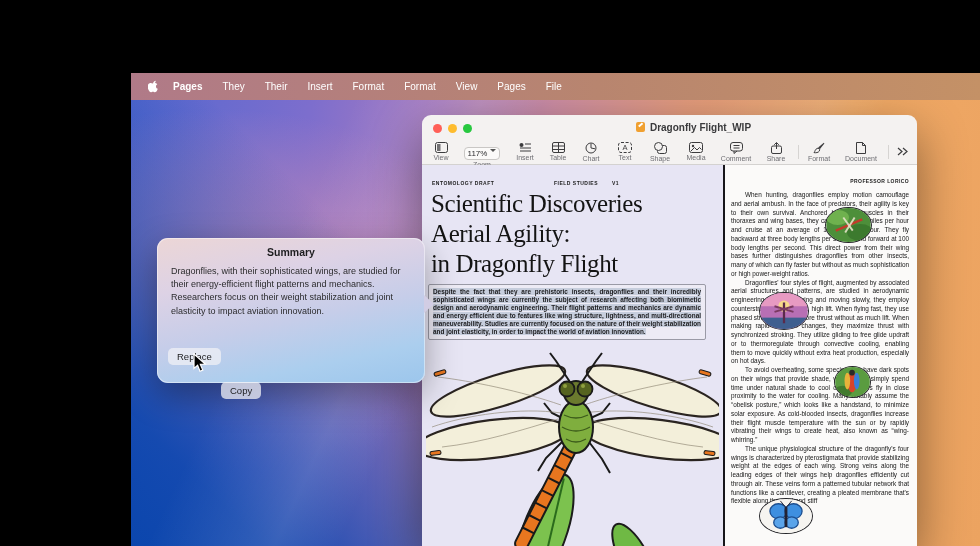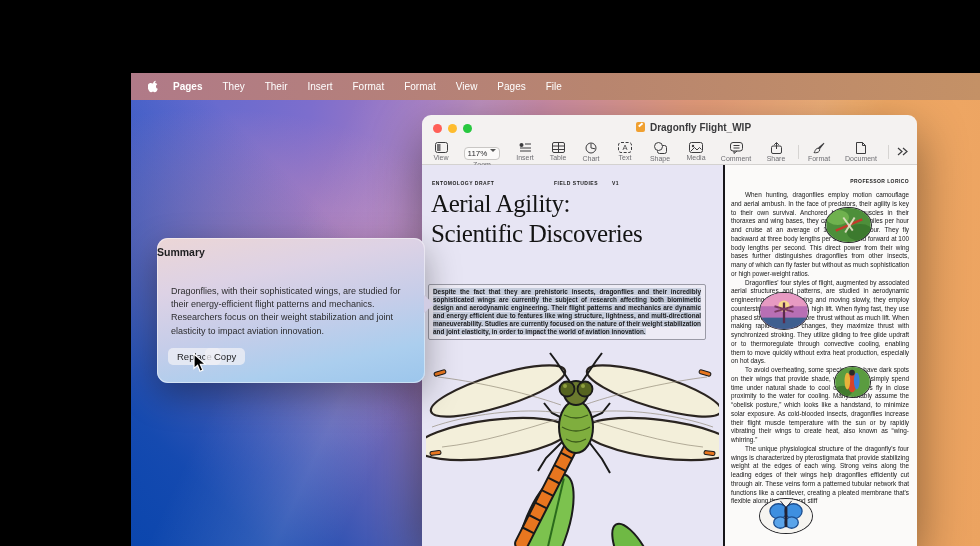--- a/index.html
+++ b/index.html
@@ -83,28 +83,28 @@
 
   
   .popup { position:absolute; left:26px; top:165px; width:268px; height:145px; z-index:40;
     border-radius:11px; box-shadow:0 12px 34px rgba(0,0,0,0.35);
     background:linear-gradient(168deg, #ecd6d6 0%, #ddd2e5 28%, #c6cde9 55%, #abceee 80%, #9cc6ec 100%); }
   .popup::before { content:""; position:absolute; inset:0; border-radius:11px;
     box-shadow:inset 0 0 0 1px rgba(255,255,255,0.45); }
   .popup-tail { position:absolute; right:-9px; top:57px; width:0; height:0;
     border-top:9px solid transparent; border-bottom:9px solid transparent;
     border-left:10px solid #d2cde4; }
-  .popup-title { position:absolute; top:8px; left:0; width:100%; text-align:left;
+  .popup-title { position:absolute; top:8px; left:0; width:100%; text-align:center;
     font-size:10.5px; font-weight:bold; color:#1d1d1f; }
   .popup-body { position:absolute; top:27px; left:14px; width:242px;
-    font-size:9px; line-height:13.2px; color:#2c2c2e;margin-top:20px; }
+    font-size:9px; line-height:13.2px; color:#2c2c2e; }
   .popup-btn { position:absolute; top:110px; height:17px; border:none; border-radius:5px;
     background:rgba(240,240,245,0.75); font-size:9.5px; color:#1d1d1f; padding:0 9px;
     font-family:"Liberation Sans", sans-serif; }
-  .popup-btn.replace { left:11px; } .popup-btn.copy { left:48px; }
+  .popup-btn.replace { left:11px; } .popup-btn.copy { left:64px;margin-top:34px; }
 
   .cursor { position:absolute; left:62px; top:280px; z-index:60; }
 </style>
 </head>
 <body>
 
 <div class="desktop">
 
   <div class="menubar">
     <span class="apple">
@@ -251,22 +251,23 @@
     </div>
 
     <div class="page">
       <div class="left-col">
         <div class="doc-eyebrow">
           <span>ENTOMOLOGY DRAFT</span>
           <span class="eb-center">FIELD STUDIES</span>
           <span class="eb-ver">V1</span>
         </div>
         <div class="doc-headline">
+          <div>Scientific Discoveries</div>
           <div>Aerial Agility:</div>
-          <div>Scientific Discoveries</div>
+          <div>in Dragonfly Flight</div>
         </div>
         <div class="sel-para">
           <span class="hl">Despite the fact that they are prehistoric insects, dragonflies and their incredibly sophisticated wings are currently the subject of research affecting both biomimetic design and aerodynamic engineering. Their flight patterns and mechanics are dynamic and energy efficient due to features like wing structure, lightness, and multi-directional maneuverability.  Studies are currently focused on the nature of their weight stabilization and joint elasticity, in order to impact the world of aviation innovation.</span>
         </div>
 
         <svg class="hero" viewBox="0 0 293 230">
 
           <ellipse cx="118" cy="190" rx="22" ry="62" fill="#7cc24e" stroke="#1c1c1c" stroke-width="2" transform="rotate(20 118 190)"></ellipse>
           <path d="M118 132 L132 248" stroke="#2a6b1c" stroke-width="2" fill="none" transform="rotate(20 118 190)"></path>
           <ellipse cx="208" cy="215" rx="14" ry="38" fill="#6fb944" stroke="#1c1c1c" stroke-width="2" transform="rotate(-28 208 215)"></ellipse>

